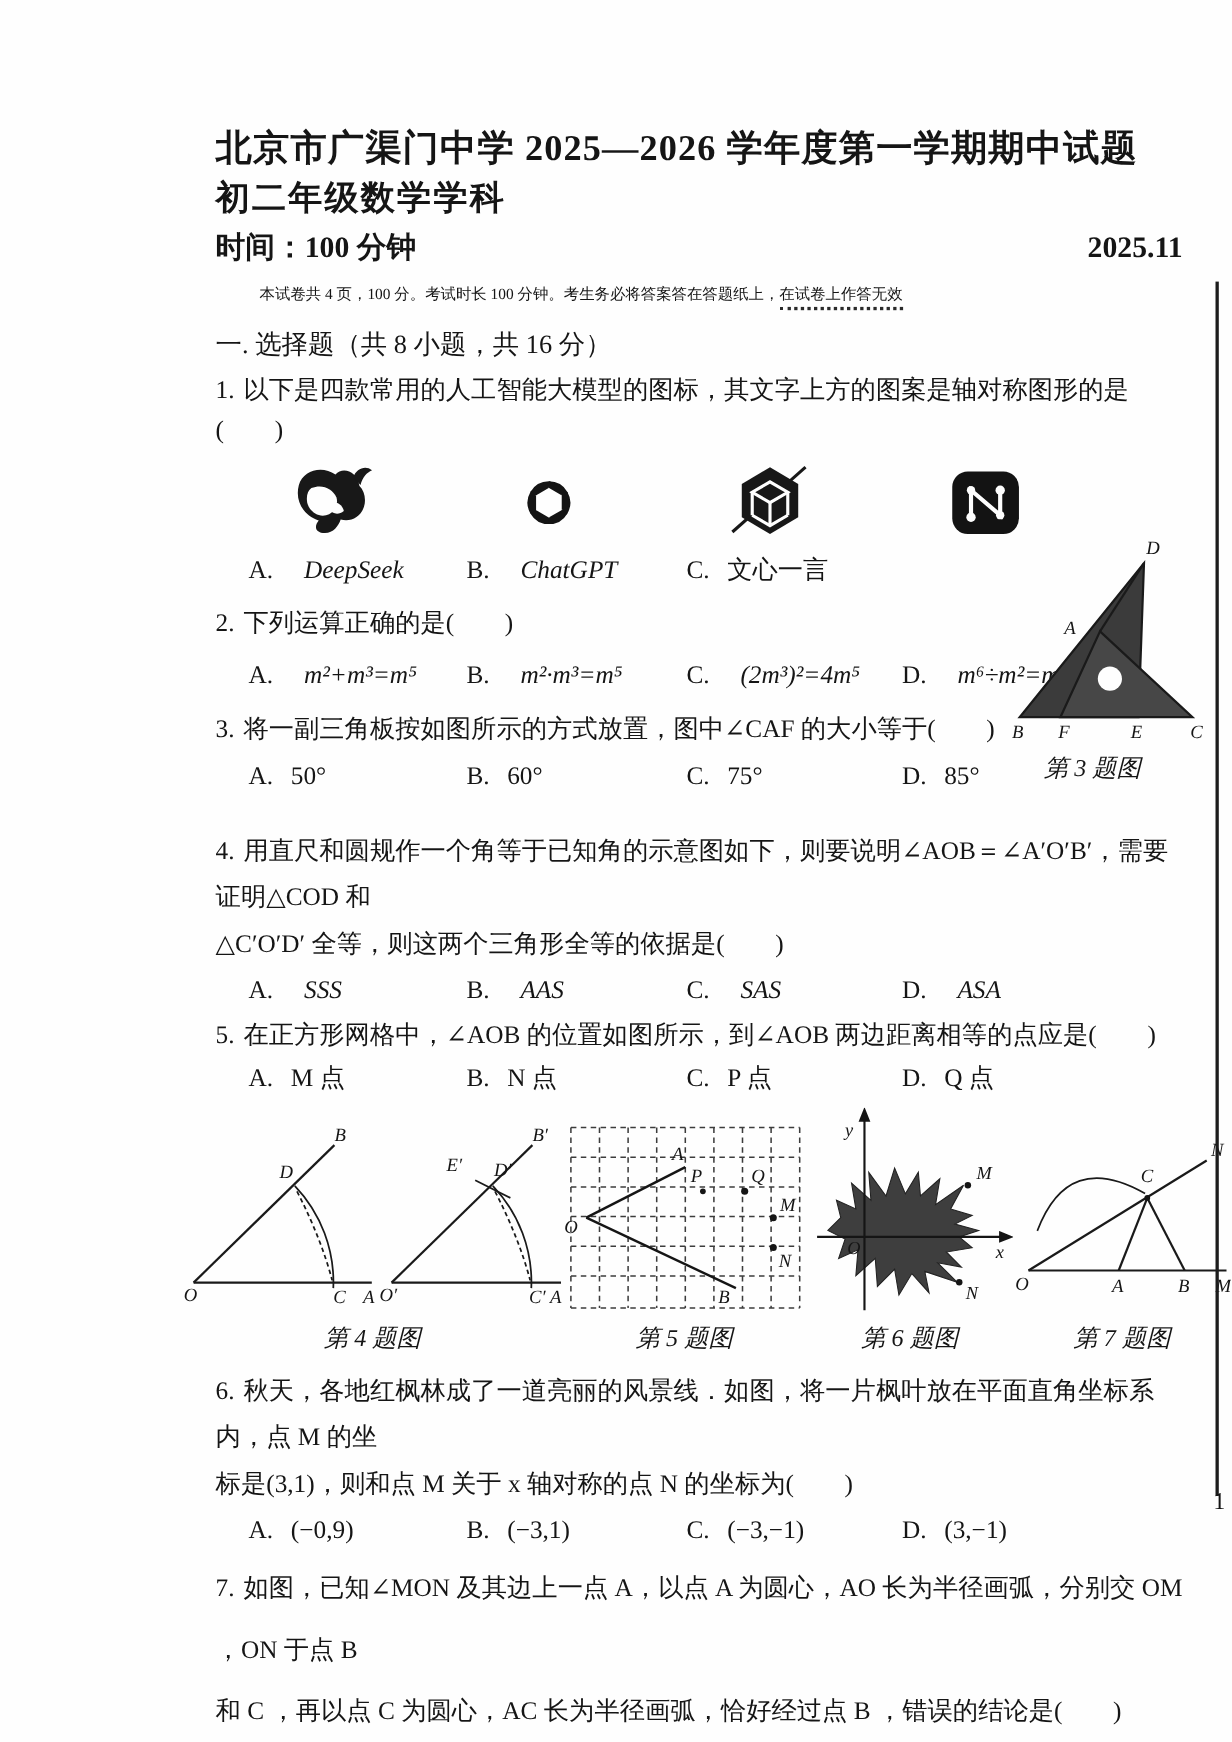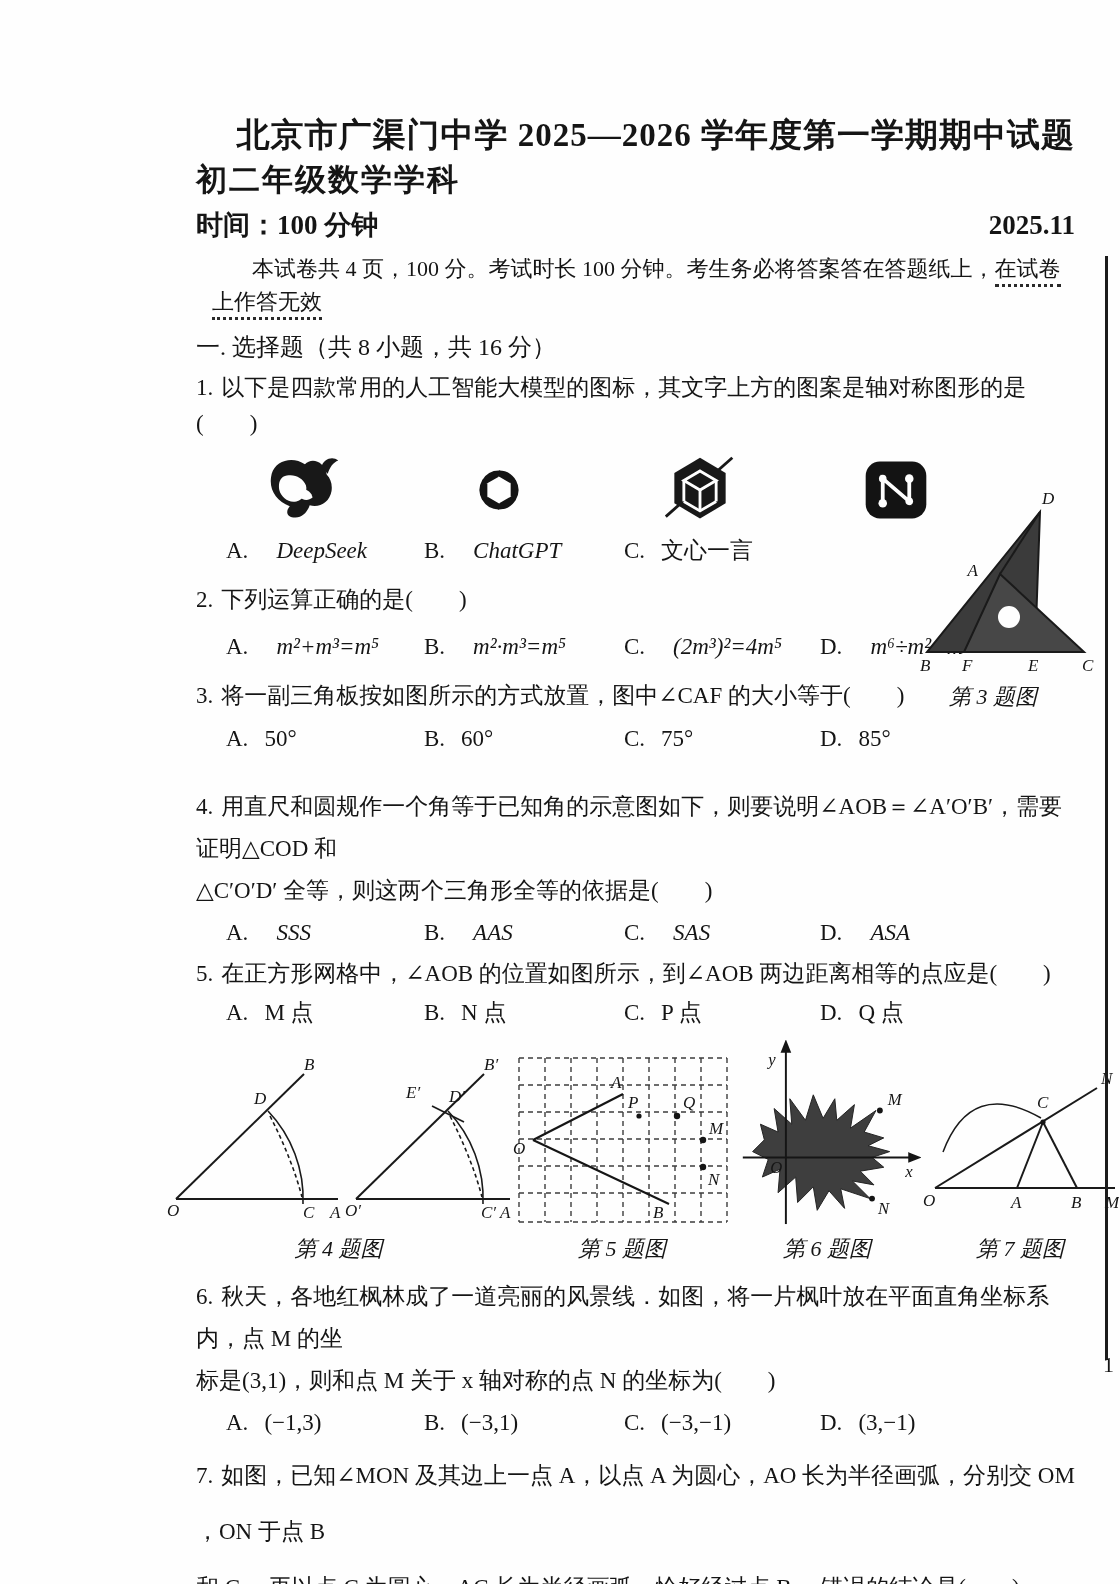--- a/index.html
+++ b/index.html
@@ -6,24 +6,24 @@
   html,body { margin:0; padding:0; background:#ffffff; }
   .sheet {
     position: relative;
     width: 1120px; height: 1584px;
     background: #fefefe;
     color: #151515;
     font-family: "Liberation Serif", "DejaVu Serif", serif;
     overflow: hidden;
   }
   .content { padding: 112px 45px 0 196px; }
-  .title { font-size: 33px; font-weight: 700; text-align: right; line-height: 46px; margin: 0; letter-spacing: 1px; }
+  .title { font-size: 33px; font-weight: 700; text-align: left; line-height: 46px; margin: 0; letter-spacing: 1px; }
   .subtitle { font-size: 31px; font-weight: 700; text-align: left; line-height: 44px; margin: 0; letter-spacing: 2px; }
   .meta { display: flex; justify-content: space-between; font-size: 27px; font-weight: 700; margin-top: 4px; line-height: 38px; }
-  .notice { margin: 8px 0 0 16px; font-size: 22px; line-height: 33px; text-indent: 40px; }
+  .notice { margin: 8px 0 0 0; font-size: 14px; line-height: 33px; text-indent: 40px; }
   .emph { border-bottom: 3px dotted #2a2a2a; padding-bottom: 3px; }
   .section-title { font-size: 24px; font-weight: 400; margin-top: 12px; line-height: 34px; }
   .q { font-size: 23px; line-height: 36px; margin-top: 6px; }
   .q .qnum { margin-right: 8px; }
   .q.wide { line-height: 42px; }
   .q.xwide { line-height: 56px; }
   .opts { display: grid; grid-template-columns: 198px 200px 196px auto; padding-left: 30px; font-size: 23px; line-height: 34px; margin-top: 4px; }
   .opt { white-space: nowrap; }
   .olabel { margin-right: 16px; }
   .it { font-style: italic; margin-left: 12px; }
@@ -293,21 +293,21 @@
         </svg>
         <div class="figcap">第 7 题图</div>
       </div>
     </div>
 
     <div class="q wide" style="margin-top:12px">
       <div><span class="qnum">6.</span><span>秋天，各地红枫林成了一道亮丽的风景线．如图，将一片枫叶放在平面直角坐标系内，点 M 的坐</span></div>
       <div>标是(3,1)，则和点 M 关于 x 轴对称的点 N 的坐标为(　　)</div>
     </div>
     <div class="opts">
-      <div class="opt"><span class="olabel">A.</span><span>(−1,3)</span></div>
+      <div class="opt"><span class="olabel">A.</span><span>(−0,9)</span></div>
       <div class="opt"><span class="olabel">B.</span><span>(−3,1)</span></div>
       <div class="opt"><span class="olabel">C.</span><span>(−3,−1)</span></div>
       <div class="opt"><span class="olabel">D.</span><span>(3,−1)</span></div>
     </div>
 
     <div class="q xwide" style="margin-top:8px">
       <div><span class="qnum">7.</span><span>如图，已知∠MON 及其边上一点 A，以点 A 为圆心，AO 长为半径画弧，分别交 OM ，ON 于点 B</span></div>
       <div>和 C ，再以点 C 为圆心，AC 长为半径画弧，恰好经过点 B ，错误的结论是(　　)</div>
     </div>
 

